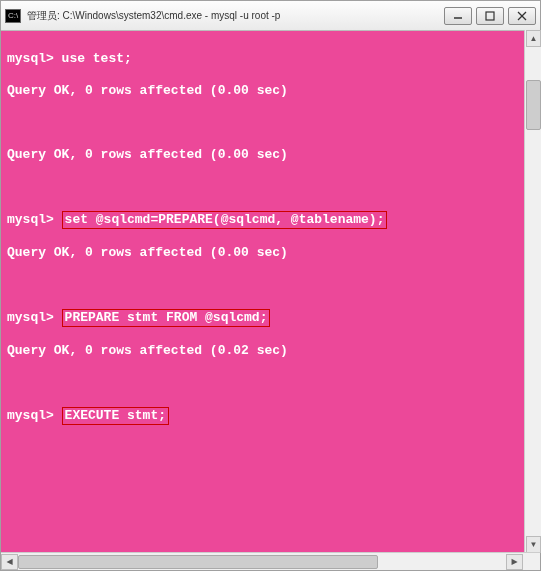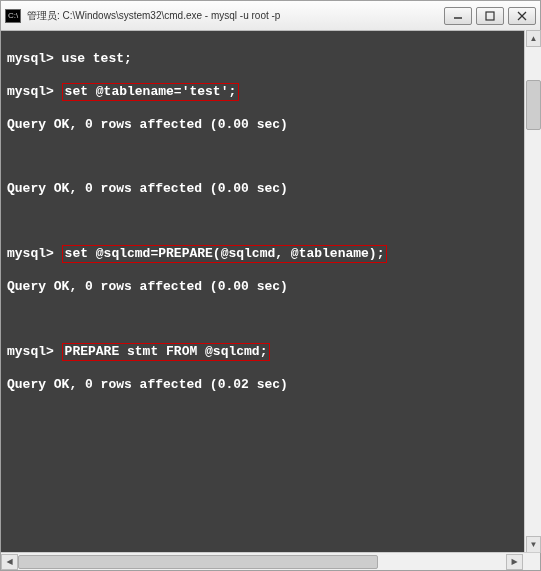--- a/index.html
+++ b/index.html
@@ -4,21 +4,21 @@
 <style>
   * { margin: 0; padding: 0; box-sizing: border-box; }
   body { font-family: Arial, sans-serif; background: #fff; width: 541px; height: 571px; overflow: hidden; }
   .window { width: 541px; height: 571px; border: 1px solid #a0a0a0; background: #fff; display: flex; flex-direction: column; }
   .titlebar { height: 30px; background: linear-gradient(#fdfdfd,#eaeaea); border-bottom: 1px solid #bbb; display: flex; align-items: center; padding: 0 4px; }
   .title-icon { width: 16px; height: 14px; background: #000; border: 1px solid #666; margin-right: 6px; display: flex; align-items: center; justify-content: center; font-size: 8px; color: #ccc; }
   .title-text { font-size: 10px; color: #333; flex: 1; white-space: nowrap; overflow: hidden; }
   .win-buttons { display: flex; gap: 4px; }
   .win-btn { width: 28px; height: 18px; border: 1px solid #888; background: linear-gradient(#f8f8f8,#ddd); border-radius: 2px; display: flex; align-items: center; justify-content: center; font-size: 11px; color: #333; cursor: pointer; }
   .win-btn svg { width: 10px; height: 10px; }
-  .console { flex: 1; background: #404040; color: #fff; font-family: "Consolas","Courier New",monospace; font-size: 13px; line-height: 16px; padding: 4px 6px; overflow: hidden; position: relative; white-space: pre; font-weight: bold; }
+  .console { flex: 1; background: #ec4899; color: #fff; font-family: "Consolas","Courier New",monospace; font-size: 13px; line-height: 16px; padding: 4px 6px; overflow: hidden; position: relative; white-space: pre; font-weight: bold; }
   .hl { border: 1px solid #c00; padding: 0 2px; display: inline-block; }
   .vscroll { position: absolute; right: 0; top: 30px; bottom: 18px; width: 17px; background: #f0f0f0; border-left: 1px solid #ccc; }
   .vscroll-thumb { position: absolute; top: 50px; width: 15px; left: 1px; height: 50px; background: #cdcdcd; border: 1px solid #aaa; border-radius: 2px; }
   .vscroll-arrow { position: absolute; width: 15px; height: 17px; left: 1px; background: #e8e8e8; border: 1px solid #bbb; display: flex; align-items: center; justify-content: center; font-size: 8px; color: #555; }
   .vscroll-arrow.up { top: 0; }
   .vscroll-arrow.down { bottom: 0; }
   .hscroll { height: 18px; background: #f0f0f0; border-top: 1px solid #ccc; display: flex; align-items: center; position: relative; }
   .hscroll-arrow { width: 17px; height: 16px; background: #e8e8e8; border: 1px solid #bbb; display: flex; align-items: center; justify-content: center; font-size: 8px; color: #555; }
   .hscroll-track { flex: 1; height: 16px; position: relative; }
   .hscroll-thumb { position: absolute; left: 0; width: 360px; height: 14px; top: 1px; background: #cdcdcd; border: 1px solid #aaa; border-radius: 2px; }
@@ -46,31 +46,31 @@
           <svg viewBox="0 0 10 10">
             <line x1="1" y1="1" x2="9" y2="9" stroke="#333" stroke-width="1.3"></line>
             <line x1="9" y1="1" x2="1" y2="9" stroke="#333" stroke-width="1.3"></line>
           </svg>
         </div>
     </div>
   </div>
 
   <div class="console">
 <div>mysql&gt; use test;</div>
-<div><span>mysql&gt; </span><span class="hl">set @tablename='test';</span>                    </div>
 <div>Query OK, 0 rows affected (0.00 sec)</div>
 <div> </div>
 <div>Query OK, 0 rows affected (0.00 sec)</div>
 <div> </div>
 <div><span>mysql&gt; </span><span class="hl">set @sqlcmd=PREPARE(@sqlcmd, @tablename);</span>  </div>
 <div>Query OK, 0 rows affected (0.00 sec)</div>
 <div> </div>
 <div><span>mysql&gt; </span><span class="hl">PREPARE stmt FROM @sqlcmd;</span>                 </div>
 <div>Query OK, 0 rows affected (0.02 sec)</div>
 <div> </div>
+<div><span>mysql&gt; </span><span class="hl">EXECUTE stmt;</span>                             </div>
 
 
 
 
 
 
 
 
 
 

